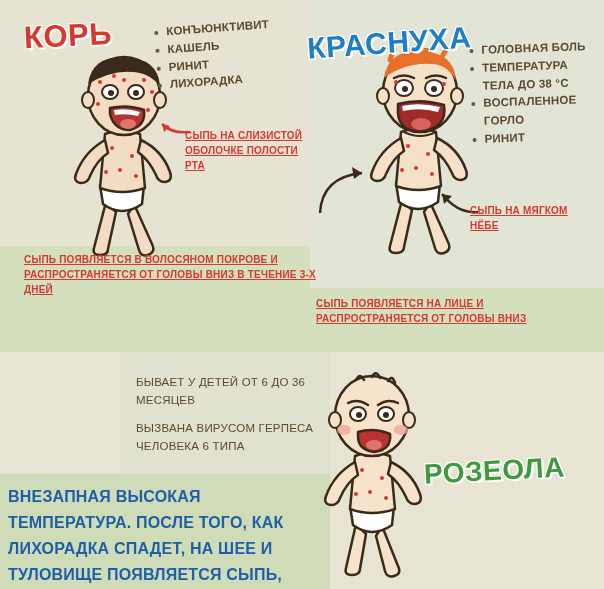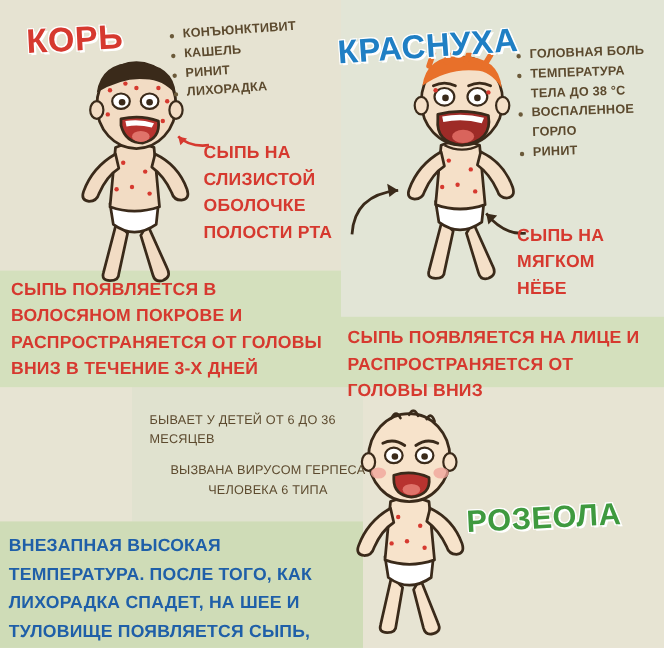--- a/index.html
+++ b/index.html
@@ -113,28 +113,29 @@
   .bullets-rubella {
     left: 470px; top: 40px;
     width: 126px;
     transform: rotate(-2deg);
   }
 
   
   .redblock {
     position: absolute;
     font-weight: bold;
-    font-size: 16px;
+    font-size: 10px;
     line-height: 1.5;
     color: #d6392f;
     text-transform: uppercase;
     letter-spacing: 0.2px;
+    text-decoration: underline;
   }
   .rb-mucosa { left: 185px; top: 128px; width: 128px; }
-  .rb-measles-rash { left: 10px; top: 252px; width: 298px; }
+  .rb-measles-rash { left: 24px; top: 252px; width: 298px; }
   .rb-soft-palate { left: 470px; top: 203px; width: 120px; }
   .rb-rubella-rash { left: 316px; top: 296px; width: 280px; }
 
   .greenblock {
     position: absolute;
     font-weight: bold;
     font-size: 11.5px;
     line-height: 1.5;
     color: #2e7d32;
     text-transform: uppercase;
@@ -146,21 +147,21 @@
     position: absolute;
     font-weight: normal;
     font-size: 11.5px;
     line-height: 1.55;
     color: #5c4a2e;
     text-transform: uppercase;
     letter-spacing: 0.2px;
     text-align: left;
   }
   .bb-age { left: 136px; top: 374px; width: 200px; }
-  .bb-virus { left: 136px; top: 420px; width: 215px; text-align: center; }
+  .bb-virus { left: 136px; top: 420px; width: 215px; }
 
   .blueblock {
     position: absolute;
     left: 8px; top: 484px; width: 318px;
     font-weight: bold;
     font-size: 16px;
     line-height: 1.62;
     color: #1f5fa8;
     text-transform: uppercase;
     letter-spacing: 0.2px;

